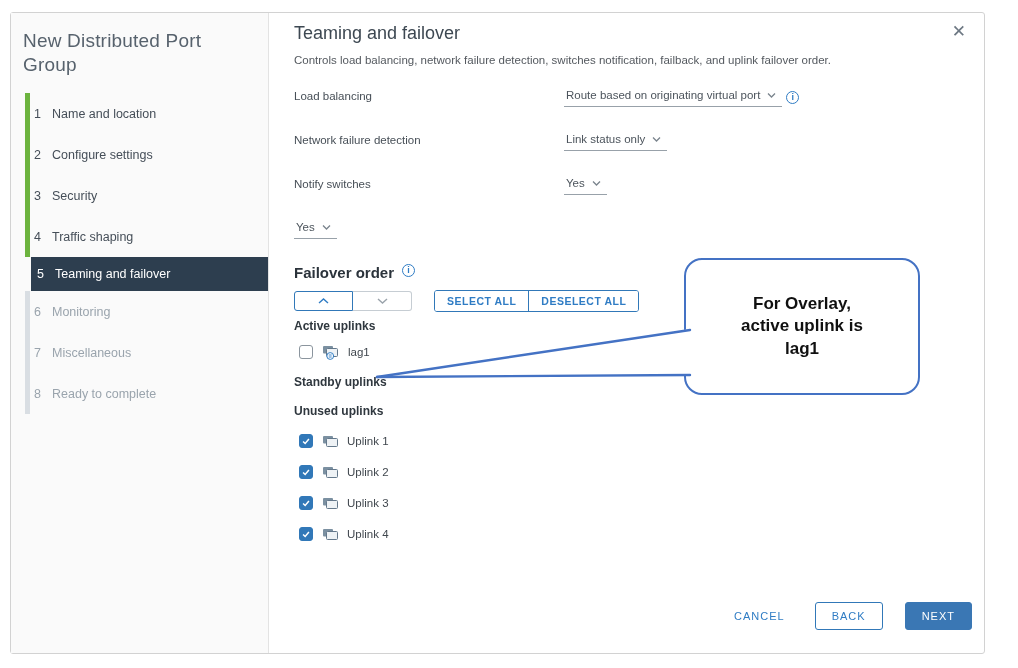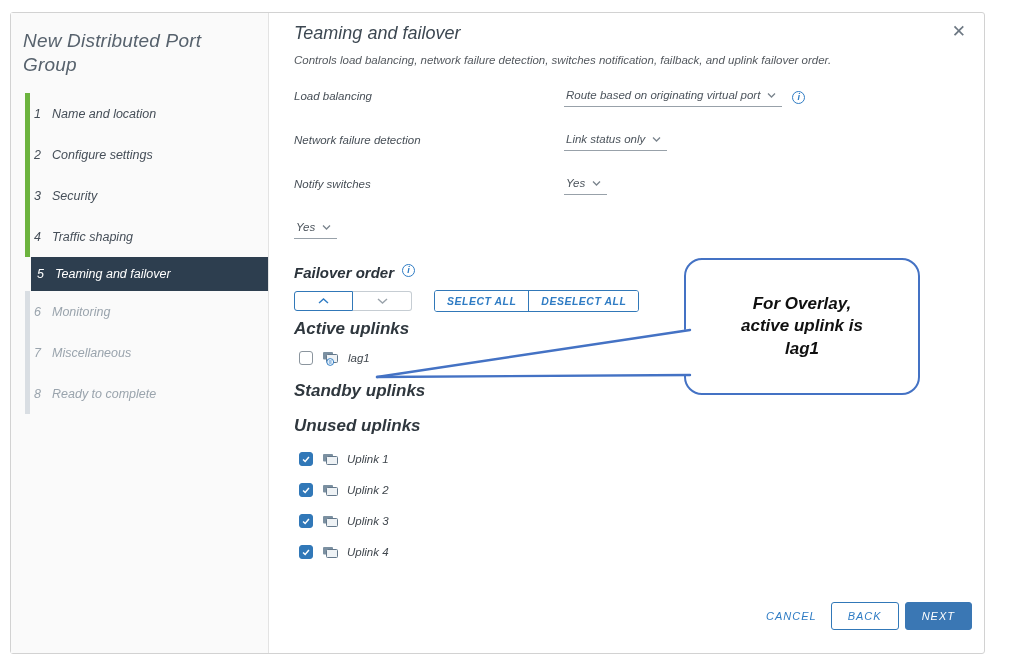--- a/index.html
+++ b/index.html
@@ -1,18 +1,18 @@
 <!DOCTYPE html>
 <html><head>
 <meta charset="utf-8">
 <style>
   * { margin:0; padding:0; box-sizing:border-box; }
   html,body { width:1018px; height:668px; background:#fff; overflow:hidden;
               font-family:"Liberation Sans","DejaVu Sans",sans-serif; }
-  .stage { position:relative; width:1018px; height:668px;font-style:italic; }
+  .stage { position:relative; width:1018px; height:668px; }
 
   
   .dialog { position:absolute; left:10px; top:12px; width:975px; height:642px;
             background:#fff; border:1px solid #d2d2d2; border-radius:3px; display:flex; }
 
   
   .sidebar { width:258px; flex:none; background:#fafafa; border-right:1px solid #e3e3e3;
              padding-top:8px; position:relative; }
   .sidebar-title { margin:8px 18px 0 12px; font-size:19px; line-height:24px;
                    color:#57626d; font-weight:400; letter-spacing:.2px; }
@@ -37,56 +37,56 @@
              cursor:pointer; line-height:1; padding:4px; }
 
   .form { margin-top:22px; }
   .frow { display:grid; grid-template-columns:270px auto; align-items:start;
           min-height:21px; margin-bottom:23px; }
   .flabel { font-size:11.5px; color:#474f57; padding-top:2px; }
   .dd { display:inline-flex; align-items:center; gap:7px;
         border-bottom:1px solid #98a1a9; padding:1px 6px 5px 2px;
         font-size:11.5px; color:#4c545c; cursor:pointer; }
   .dd svg { flex:none; }
-  .val-wrap { display:flex; align-items:center; gap:10px; }
+  .val-wrap { display:flex; align-items:center; gap:4px; }
 
   .info-i { width:13px; height:13px; border:1px solid #2f7cc4; border-radius:50%;
             color:#2f7cc4; font-size:9px; line-height:11px; text-align:center;
             display:inline-block; font-weight:700; flex:none; cursor:pointer; }
 
   .failover-h { margin-top:2px; display:flex; gap:8px;
                 font-size:15px; font-weight:700; color:#2b333b; }
 
   .move-row { margin-top:9px; display:flex; align-items:center; }
   .btn-move { width:59px; height:20px; background:#fff; display:flex; align-items:center;
               justify-content:center; cursor:pointer; }
   .btn-move.up { border:1px solid #3178b8; border-radius:3px 0 0 3px; }
   .btn-move.down { border:1px solid #c6cdd3; border-left:none; border-radius:0 3px 3px 0; }
   .select-group { margin-left:22px; display:flex; align-items:stretch; height:22px;
                   border:1px solid #3178b8; border-radius:3px; overflow:hidden; }
   .sbtn { display:flex; align-items:center; padding:0 12px; font-size:10.5px;
           font-weight:700; letter-spacing:.5px; color:#2f7cc4; cursor:pointer;
           background:#fff; }
   .sbtn + .sbtn { border-left:1px solid #3178b8; }
 
-  .group-label { margin-top:7px; font-size:17px; font-weight:700; color:#2f373e; }
+  .group-label { margin-top:7px; font-size:12px; font-weight:700; color:#2f373e; }
   .g-standby { margin-top:14px; }
   .g-unused  { margin-top:15px; }
   .uplink-row { display:flex; align-items:center; gap:9px; padding-left:5px; height:16px; }
   .row-lag { margin-top:10px; height:18px; }
   .row-u { margin-top:15px; }
   .uplink-name { font-size:11.5px; color:#40474e; }
 
   .cb { width:14px; height:14px; border:1px solid #8b959e; border-radius:3px;
         background:#fff; flex:none; cursor:pointer; display:flex; align-items:center;
         justify-content:center; }
   .cb.checked { background:#3178b8; border-color:#3178b8; }
 
   .footer { position:absolute; right:12px; bottom:23px; display:flex;
-            align-items:center; gap:6px; }
+            align-items:center; gap:22px; }
   .btn { height:28px; display:flex; align-items:center; justify-content:center;
          font-size:11px; letter-spacing:1px; border-radius:3px; cursor:pointer;
          font-weight:400; }
   .btn-link { color:#2f7cc4; padding:0 8px; }
   .btn-outline { border:1px solid #3178b8; color:#2f7cc4; padding:0 16px; background:#fff; }
   .btn-solid { background:#3a77b4; border:1px solid #3a77b4; color:#fff; padding:0 16px; }
 
   
   .callout { position:absolute; left:684px; top:258px; width:236px; height:137px;
              background:#fff; border:2.5px solid #4472c4; border-radius:18px;

